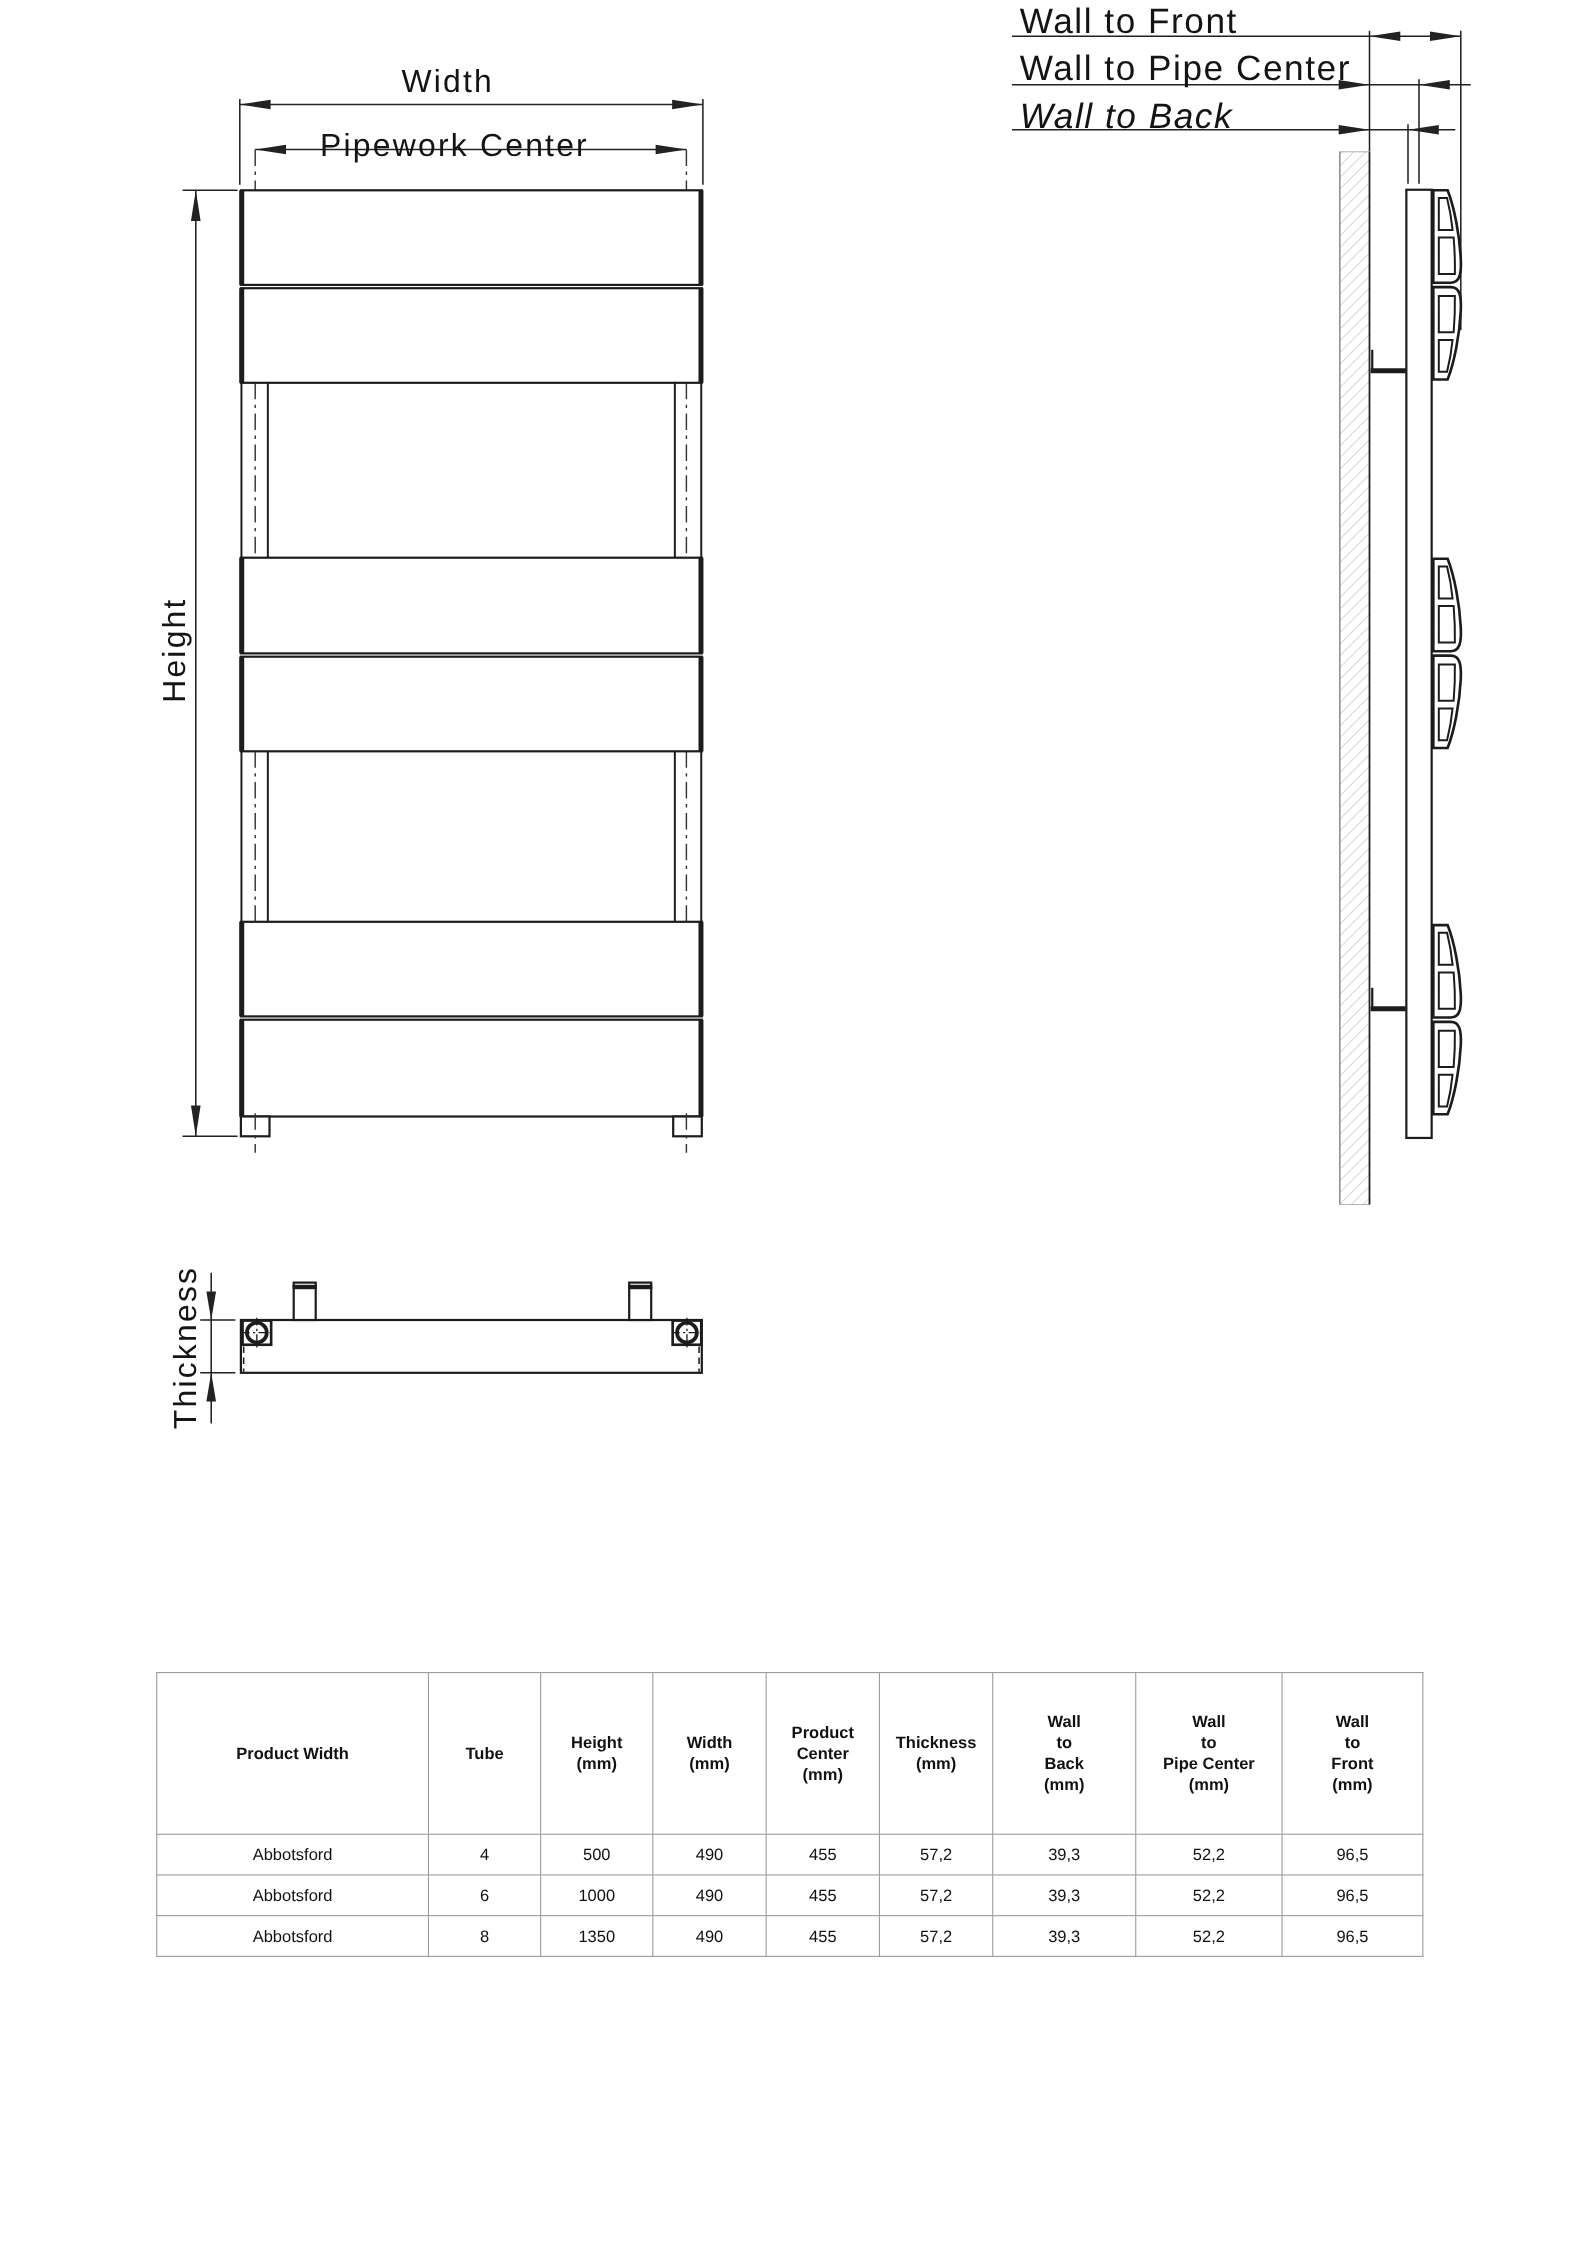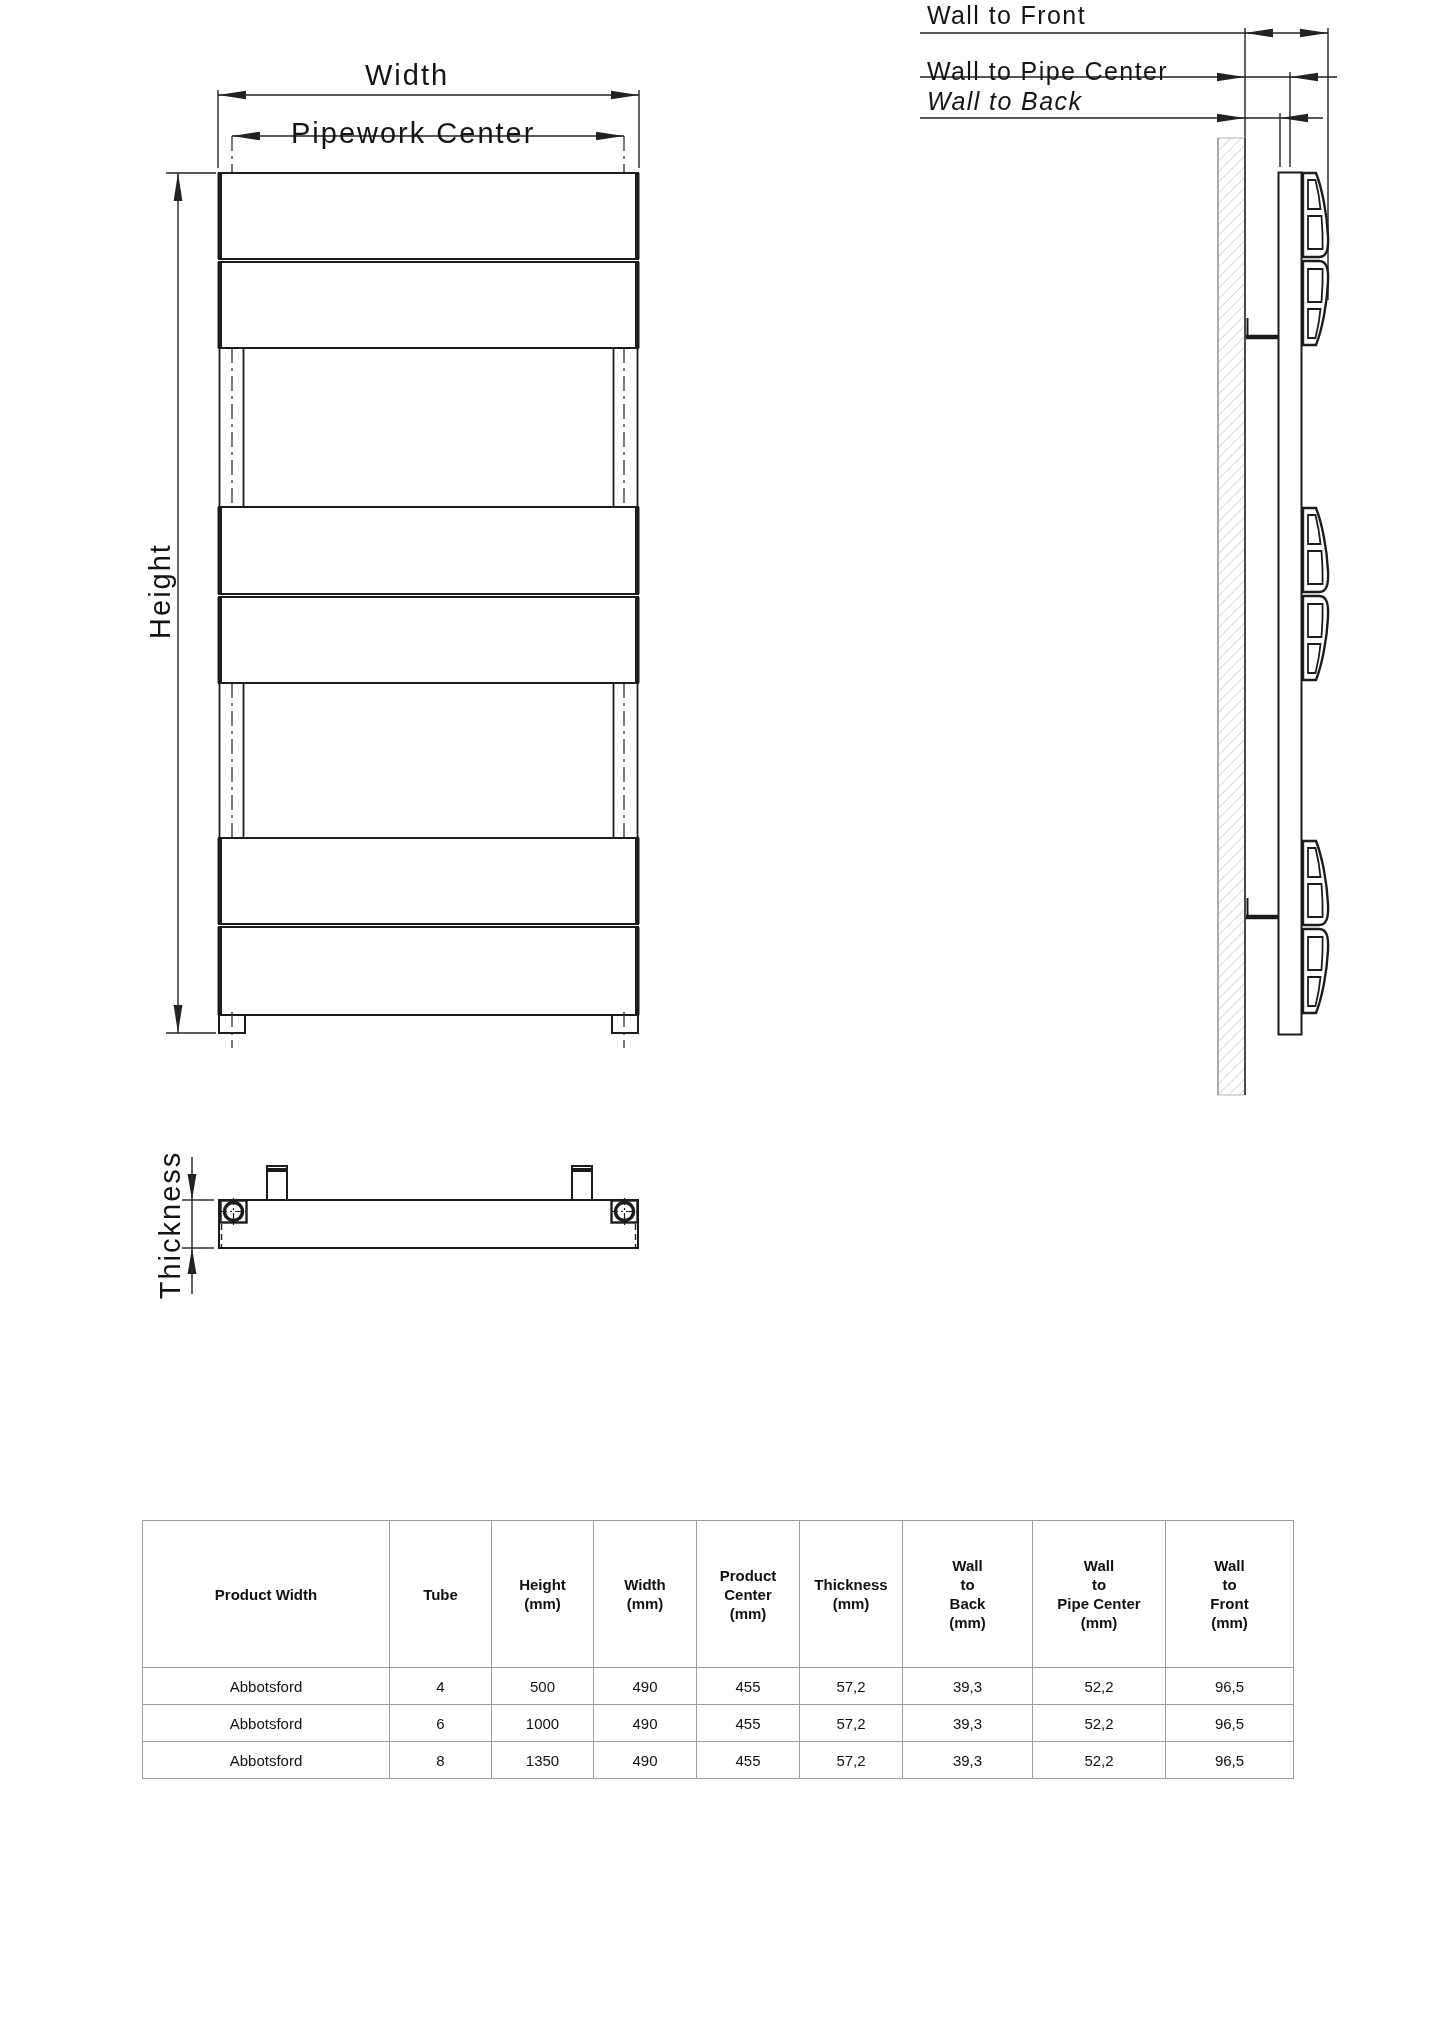--- a/index.html
+++ b/index.html
@@ -2,21 +2,21 @@
 <html><head>
 <meta charset="utf-8">
 <style>
   html,body{margin:0;padding:0;background:#ffffff;}
   #stage{position:relative;width:1445px;height:2044px;background:#fff;overflow:hidden;
          font-family:"Liberation Sans",sans-serif;color:#161616;}
   #drawing{position:absolute;left:0;top:0;}
   .cadlabel{position:absolute;color:#141414;font-family:"Liberation Sans",sans-serif;
             font-weight:400;white-space:nowrap;}
   .lab29{font-size:29px;letter-spacing:2px;}
-  .lab28{font-size:25px;letter-spacing:1.4px;}
+  .lab28{font-size:32px;letter-spacing:1.4px;}
   .rot{transform:translate(-50%,-50%) rotate(-90deg);}
   
   #spec{position:absolute;left:142px;top:1520px;border-collapse:collapse;table-layout:fixed;
         width:1151px;}
   #spec th,#spec td{border:1px solid #9c9c9c;text-align:center;vertical-align:middle;
         font-size:15px;color:#111;padding:0;overflow:hidden;}
   #spec th{font-weight:bold;white-space:pre-line;line-height:19px;height:146px;}
   #spec td{height:36px;font-weight:400;}
 </style>
 </head>
@@ -205,21 +205,21 @@
 <div class="cadlabel lab29" style="left:365px;top:59px;">Width</div>
 
 <div class="cadlabel lab29" style="left:291px;top:117px;">Pipework Center</div>
 
 <div class="cadlabel lab29 rot" style="left:160px;top:591px;">Height</div>
 
 <div class="cadlabel lab29 rot" style="left:170px;top:1225px;">Thickness</div>
 
 <div class="cadlabel lab28" style="left:927px;top:1px;">Wall to Front</div>
 
-<div class="cadlabel lab28" style="left:927px;top:44px;margin-top:13px;">Wall to Pipe Center</div>
+<div class="cadlabel lab28" style="left:927px;top:44px;">Wall to Pipe Center</div>
 
 <div class="cadlabel lab28" style="left:927px;top:87px;font-style:italic;">Wall to Back</div>
 
 <table id="spec">
   <colgroup>
     <col style="width:247px">
         <col style="width:102px">
         <col style="width:102px">
     <col style="width:103px">
         <col style="width:103px">

